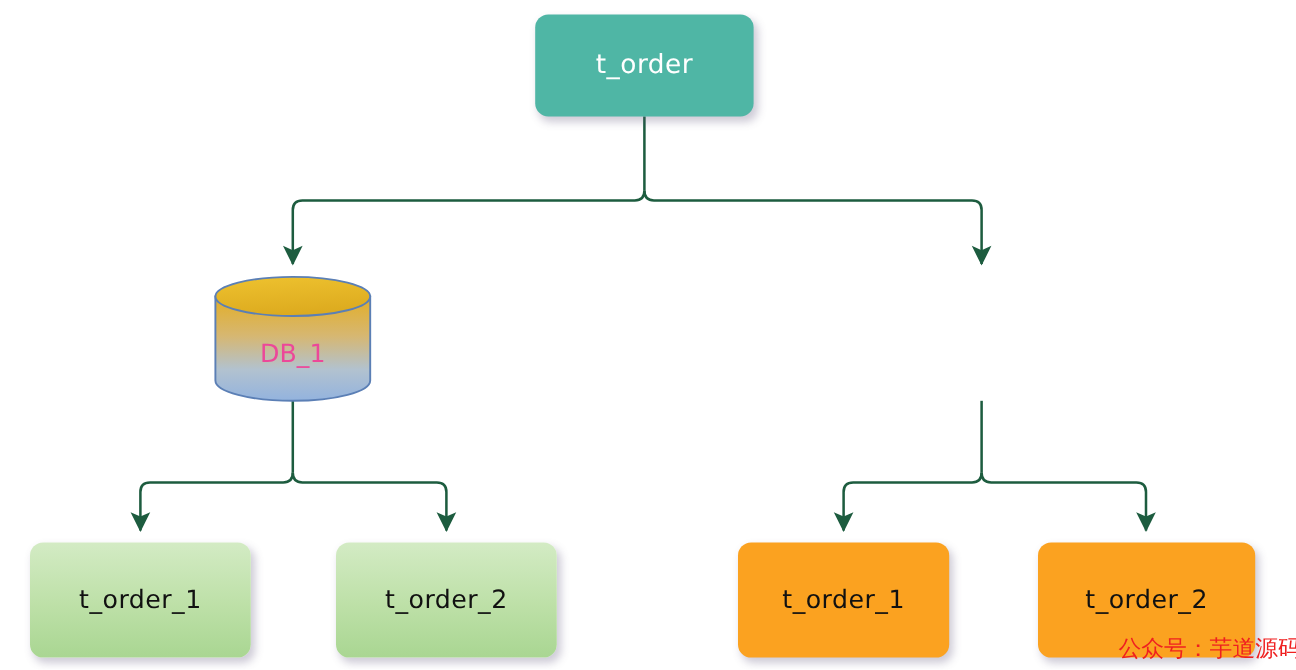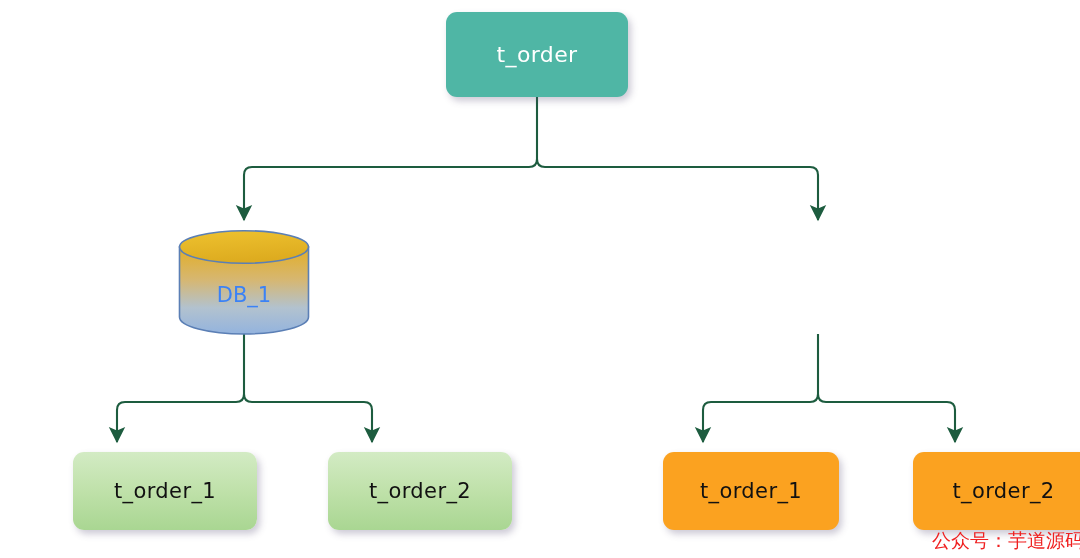--- a/index.html
+++ b/index.html
@@ -58,22 +58,21 @@
     width: 182px;
     height: 85px;
     background: #4fb6a5;
   }
   .node-root .node-label {
     color: #ffffff;
     font-size: 22px;
   }
 
   .node-leaf {
-    height: 78px;
-    margin-left: 48px;
+    height: 96px;
   }
   .node-leaf .node-label {
     color: #111111;
   }
 
   .leaf-green {
     background: linear-gradient(180deg, #d3ebc4 0%, #bde0a7 55%, #a9d692 100%);
   }
   .leaf-orange {
     background: #fba220;
@@ -101,21 +100,21 @@
     left: 0;
     top: 0;
     width: 132px;
     height: 104px;
     display: flex;
     align-items: center;
     justify-content: center;
     padding-top: 26px;
     box-sizing: border-box;
     font-size: 21px;
-    color: #3b82f6;
+    color: #ec4899;
     white-space: nowrap;
   }
   .cyl-pos-0 { left: 178px; top: 230px; }
   .cyl-pos-1 { left: 752px; top: 230px; }
 
   
   #watermark {
     position: absolute;
     right: 8px;
     bottom: 4px;

